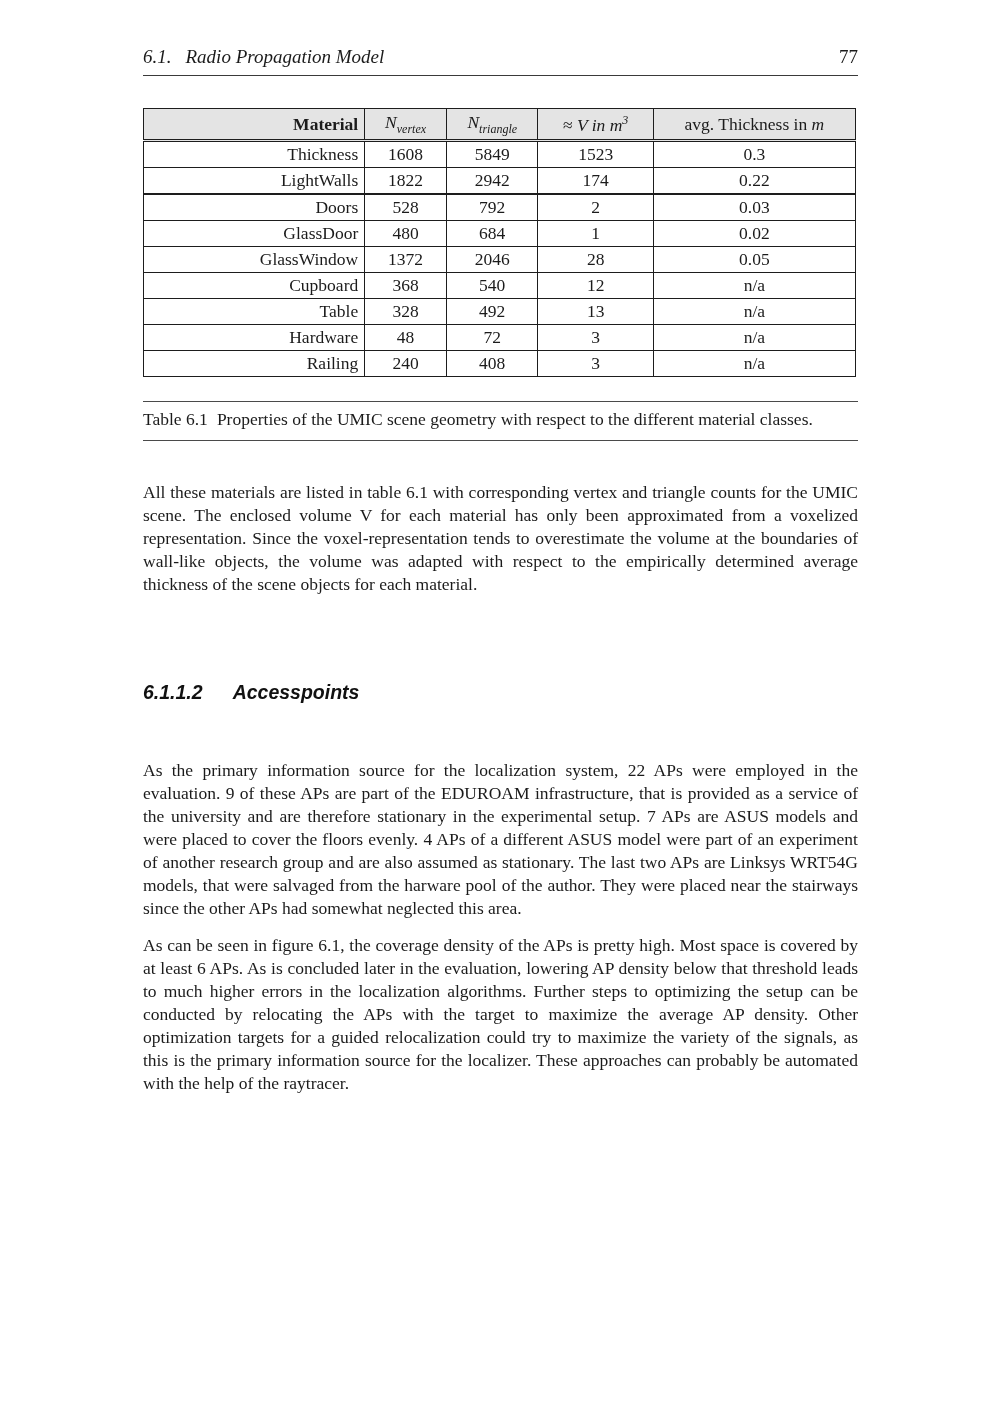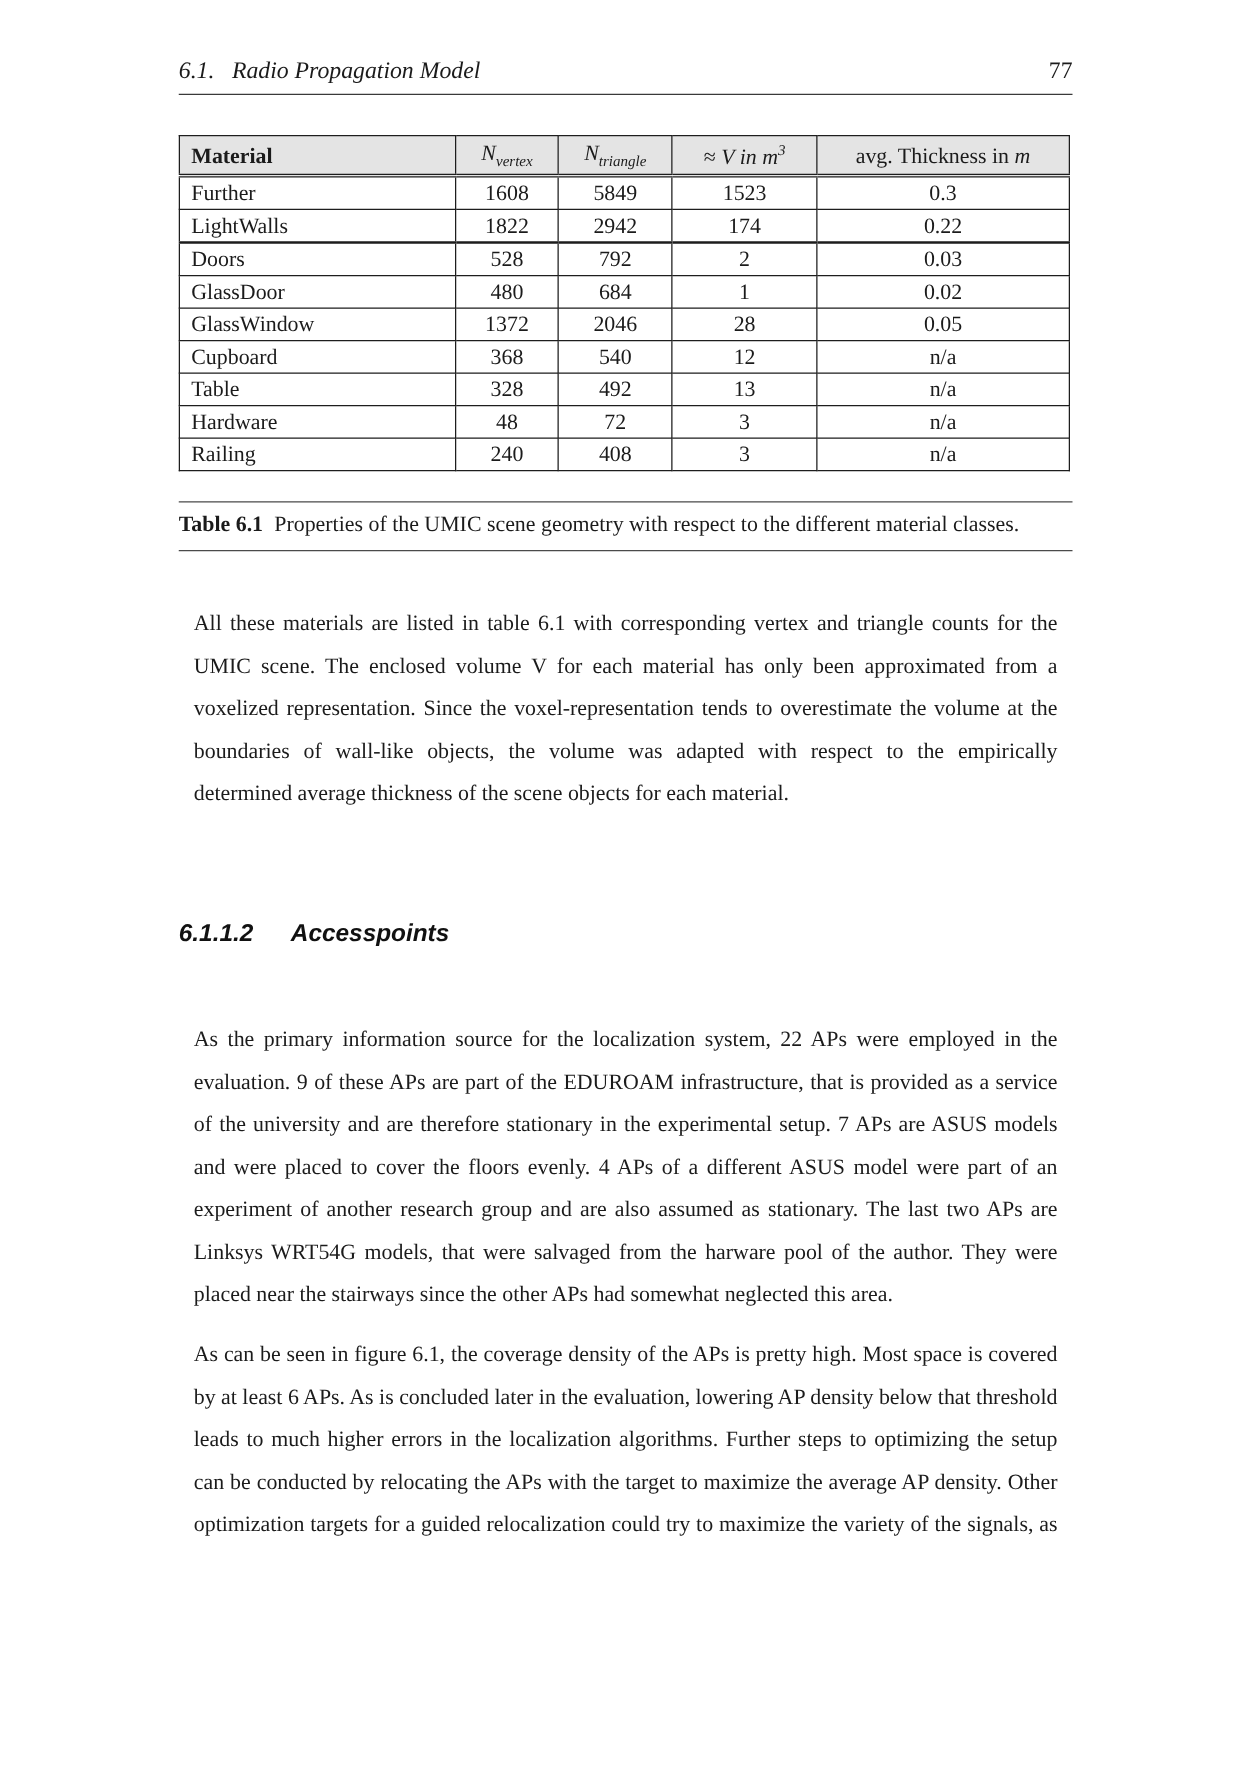--- a/index.html
+++ b/index.html
@@ -42,21 +42,21 @@
     height: 25px;
     text-align: center;
     font-weight: normal;
     white-space: nowrap;
   }
   table.mat-table thead th {
     background: #e4e4e4;
     height: 30px;
     border-bottom: 3px double #1d1d1d;
   }
-  table.mat-table .cell-left { text-align: left; padding-left: 9px; }
+  table.mat-table .cell-left { text-align: right; padding-left: 9px; }
   table.mat-table thead th.cell-left { font-weight: bold; }
   tr.sep td { border-top: 2px solid #1d1d1d; }
   .col-material  { width: 233px; }
   .col-nvertex   { width: 76px; }
   .col-ntriangle { width: 86px; }
   .col-volume    { width: 112px; }
   .col-thickness { width: 202px; }
   .mi { font-style: italic; }
   sub.mi { font-size: 12px; }
   sup.mi { font-size: 12px; }
@@ -64,27 +64,27 @@
   
   .caption {
     margin-top: 24px;
     border-top: 1.2px solid #4a4a4a;
     border-bottom: 1.2px solid #4a4a4a;
     padding: 5px 0 8px 0;
     font-size: 17.5px;
     line-height: 24.5px;
     text-align: justify;
   }
-  .cap-label { font-weight: bold; margin-right: 9px; }
+  .cap-label { font-weight: normal; margin-right: 9px; }
 
   
   .body-par {
-    margin: 12px;
+    margin: 0;
     font-size: 17.5px;
-    line-height: 34px;
+    line-height: 23px;
     text-align: justify;
   }
   .par1 { margin-top: 40px; }
   .par2 { margin-top: 55px; }
   .par3 { margin-top: 14px; }
 
   
   .subsub {
     margin: 85px 0 0 0;
     font-family: "Liberation Sans", sans-serif;
@@ -112,21 +112,21 @@
       <tr>
         <th class="cell-left col-material">Material</th>
         <th class="col-nvertex"><span class="mi">N</span><sub class="mi">vertex</sub></th>
         <th class="col-ntriangle"><span class="mi">N</span><sub class="mi">triangle</sub></th>
         <th class="col-volume"><span>≈ </span><span class="mi">V in m</span><sup class="mi">3</sup></th>
         <th class="col-thickness"><span>avg. Thickness in </span><span class="mi">m</span></th>
       </tr>
     </thead>
     <tbody>
         <tr>
-          <td class="cell-left">Further</td>
+          <td class="cell-left">Thickness</td>
           <td>1608</td>
           <td>5849</td>
           <td>1523</td>
           <td>0.3</td>
         </tr>
         <tr>
           <td class="cell-left">LightWalls</td>
           <td>1822</td>
           <td>2942</td>
           <td>174</td>

